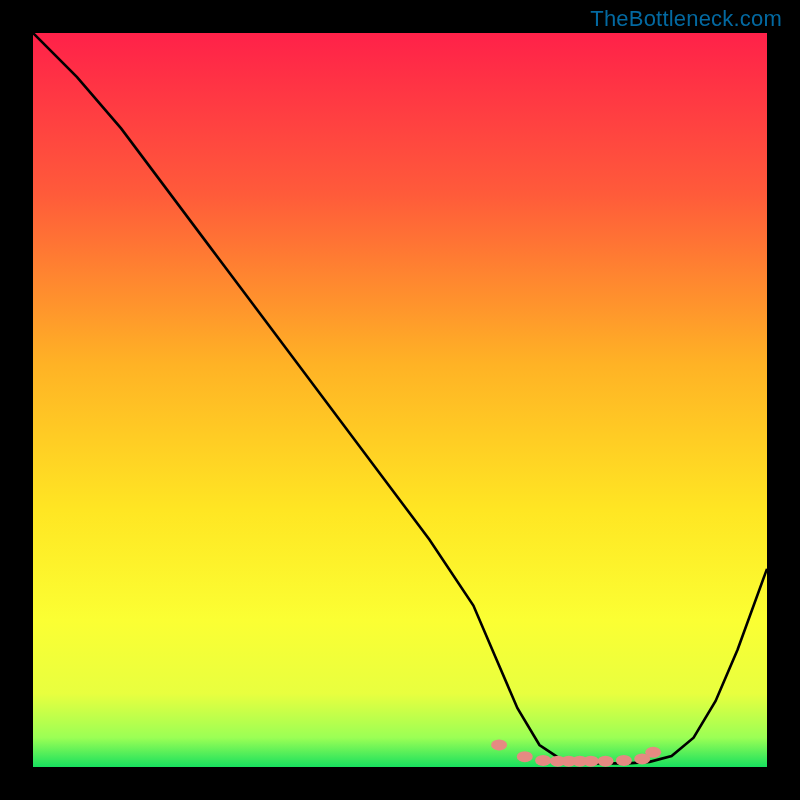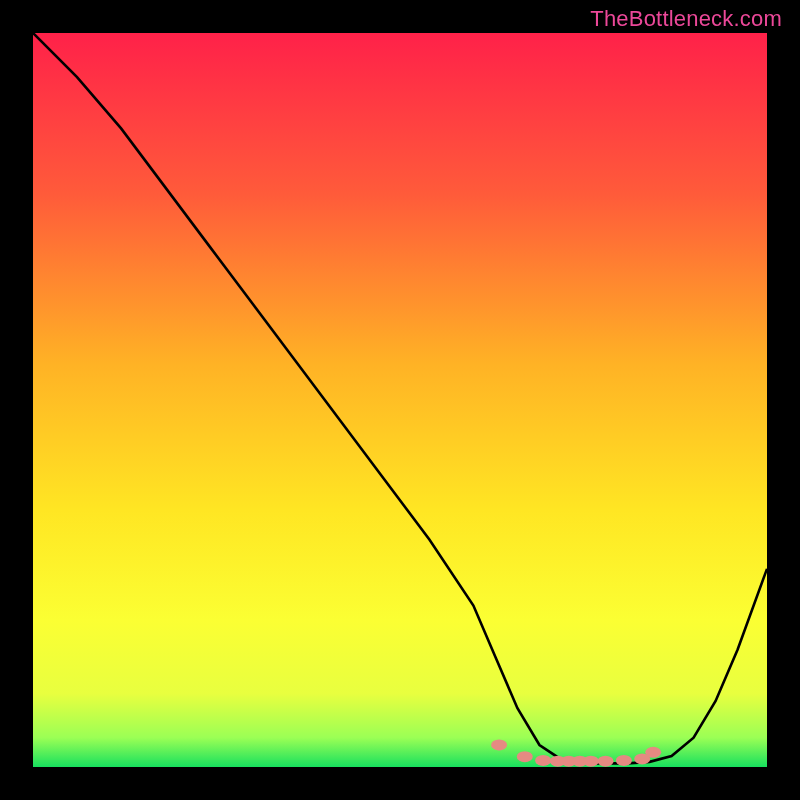--- a/index.html
+++ b/index.html
@@ -9,21 +9,21 @@
     width: 800px;
     height: 800px;
     background: #000;
   }
   .watermark {
     position: absolute;
     top: 6px;
     right: 18px;
     font-family: Arial, Helvetica, sans-serif;
     font-size: 22px;
-    color: #ec4899;
+    color: #0369a1;
     font-weight: 400;
     letter-spacing: 0.2px;
   }
   .plot-wrap {
     position: absolute;
     left: 33px;
     top: 33px;
     width: 734px;
     height: 734px;
   }

